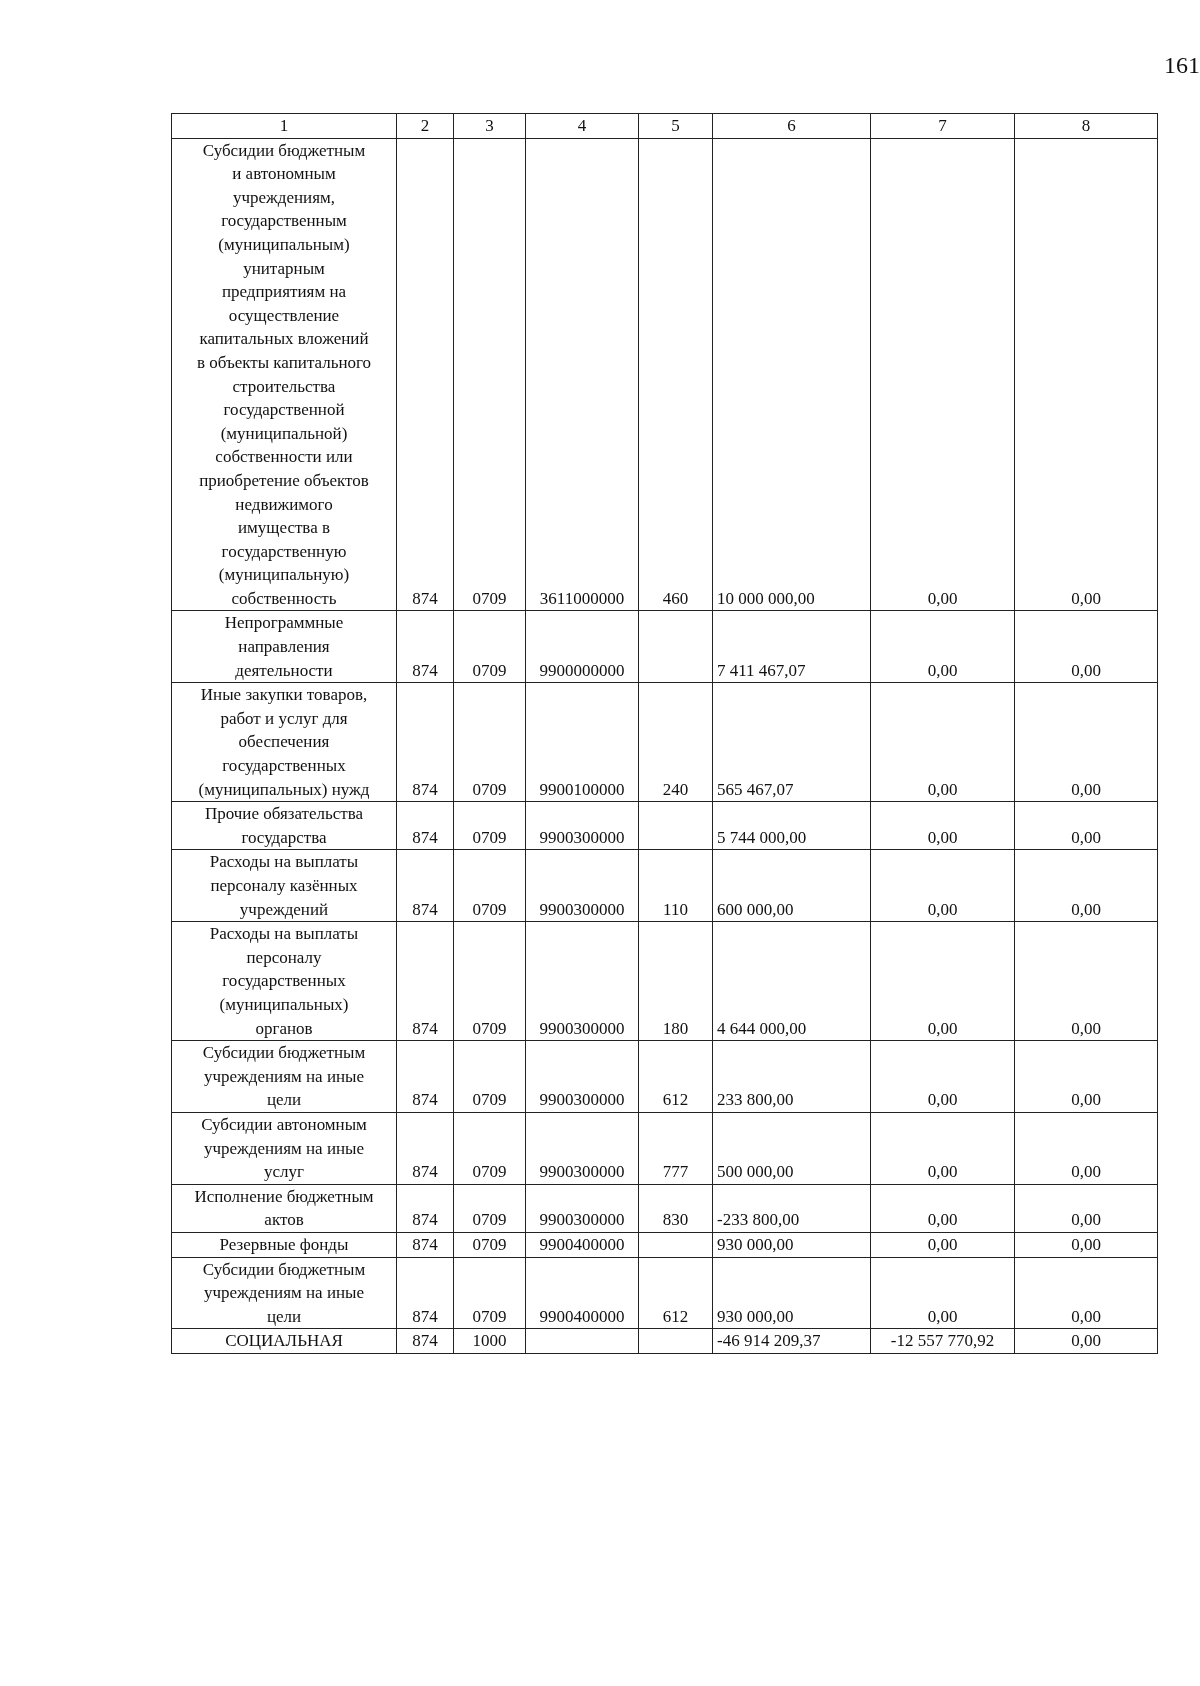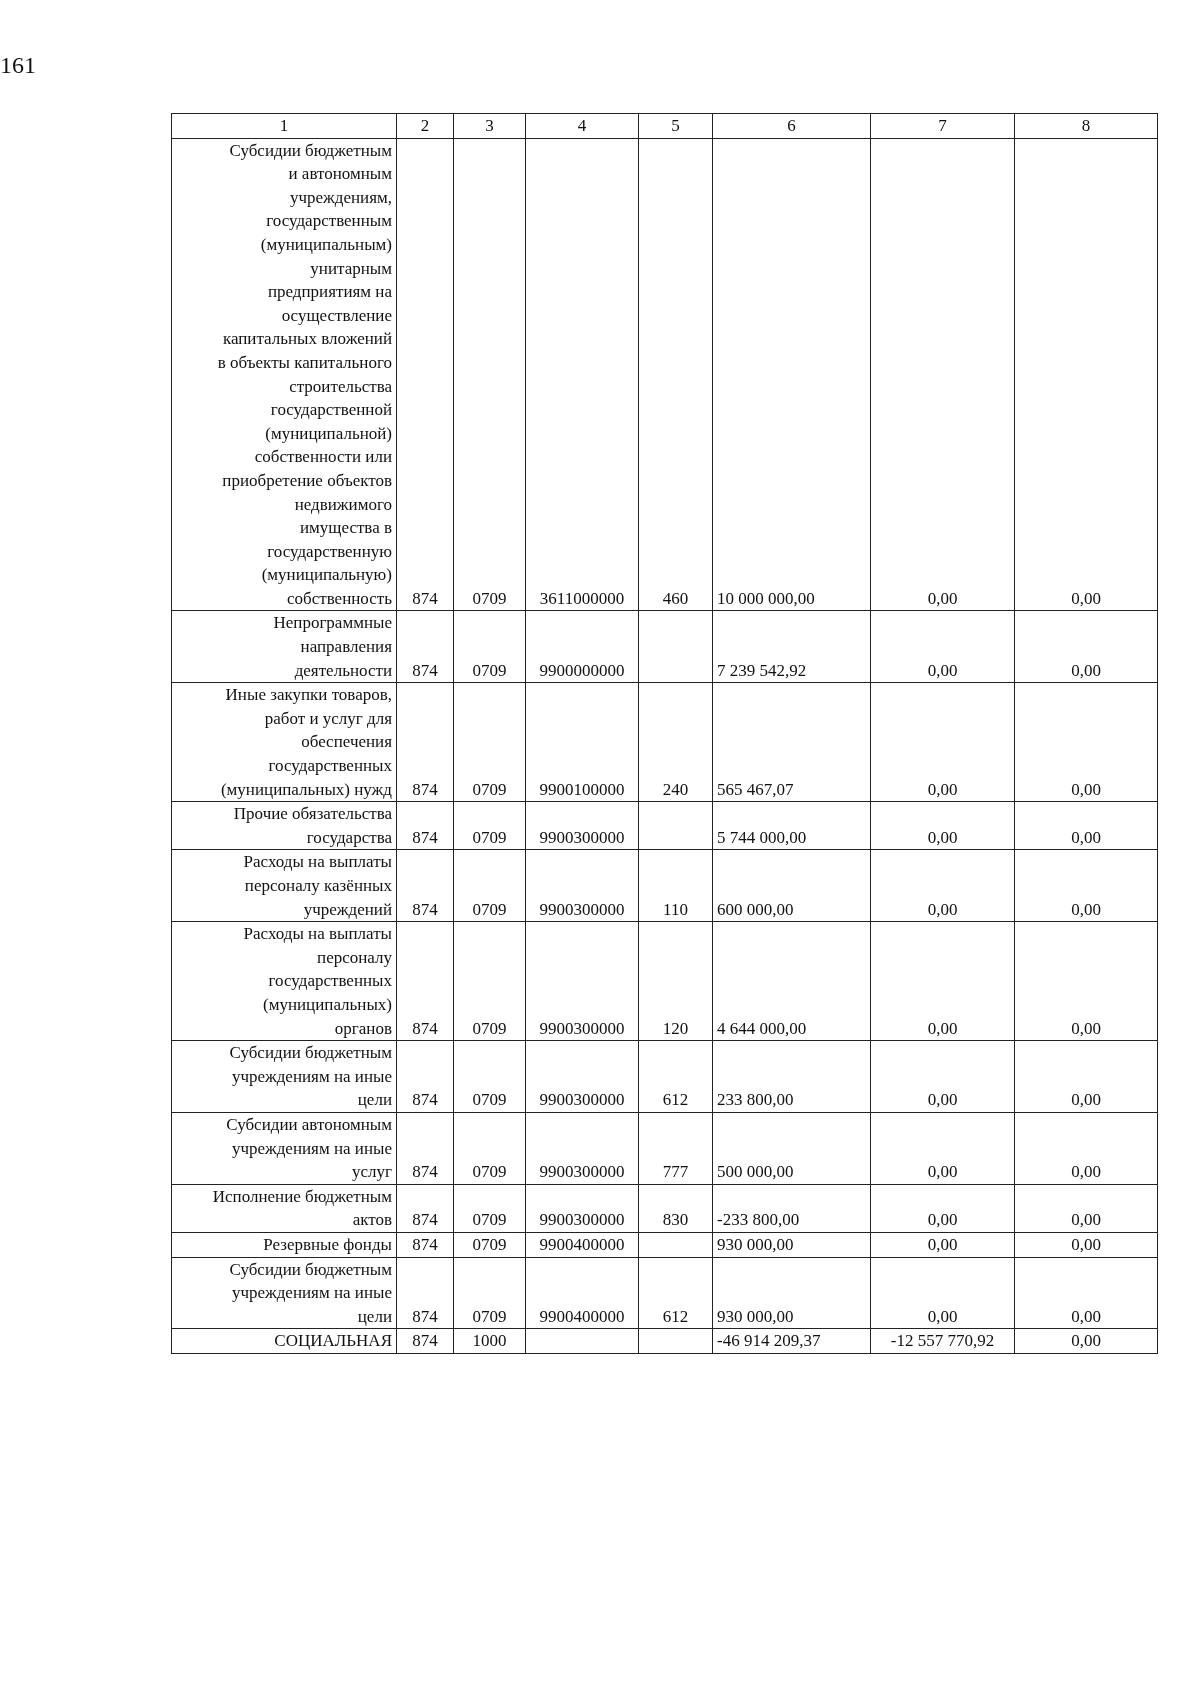--- a/index.html
+++ b/index.html
@@ -1,23 +1,23 @@
 <!DOCTYPE html>
 <html><head>
   <meta charset="utf-8">
   <style>
     html, body { margin: 0; padding: 0; background: #ffffff; }
     body { width: 1200px; height: 1686px; position: relative; font-family: "Liberation Serif", "DejaVu Serif", serif; color: #111; }
-    .page-number { position: absolute; top: 52px; left: 0; width: 1200px; text-align: left; font-size: 24px; }
+    .page-number { position: absolute; top: 52px; left: 0; width: 1200px; text-align: right; font-size: 24px; }
     table.budget { position: absolute; top: 113px; left: 171px; border-collapse: collapse; table-layout: fixed; width: 986px; font-size: 17px; line-height: 23.6px; }
     table.budget td, table.budget th { border: 1.3px solid #222; padding: 0 4px; vertical-align: bottom; font-weight: normal; }
     table.budget thead th { text-align: center; height: 23px; vertical-align: middle; }
     col.c1 { width: 225px; } col.c2 { width: 57px; } col.c3 { width: 72px; } col.c4 { width: 113px; }
     col.c5 { width: 74px; } col.c6 { width: 158px; } col.c7 { width: 144px; } col.c8 { width: 143px; }
-    td.name { text-align: right; padding-left: 12px; white-space: pre-line; margin-left: 10px; }
+    td.name { text-align: center; padding-left: 12px; white-space: pre-line; margin-left: 10px; }
     td.num { text-align: center; margin-left: 12px; }
     td.amt { text-align: center; }
     td.amt6 { text-align: left; padding-right: 14px; }
     td.amt7 { text-align: center; padding-right: 24px; }
     td.amt8 { text-align: center; padding-right: 24px; }
   </style>
 </head>
 <body>
 
 <div class="page-number">161</div>
@@ -76,21 +76,21 @@
         <td class="amt amt8">0,00</td>
       </tr>
       <tr>
         <td class="name">Непрограммные
 направления
 деятельности</td>
         <td class="num">874</td>
         <td class="num">0709</td>
         <td class="num">9900000000</td>
         <td class="num"></td>
-        <td class="amt amt6">7 239 542,92</td>
+        <td class="amt amt6">7 411 467,07</td>
         <td class="amt amt7">0,00</td>
         <td class="amt amt8">0,00</td>
       </tr>
       <tr>
         <td class="name">Иные закупки товаров,
 работ и услуг для
 обеспечения
 государственных
 (муниципальных) нужд</td>
         <td class="num">874</td>
@@ -126,21 +126,21 @@
       </tr>
       <tr>
         <td class="name">Расходы на выплаты
 персоналу
 государственных
 (муниципальных)
 органов</td>
         <td class="num">874</td>
         <td class="num">0709</td>
         <td class="num">9900300000</td>
-        <td class="num">120</td>
+        <td class="num">180</td>
         <td class="amt amt6">4 644 000,00</td>
         <td class="amt amt7">0,00</td>
         <td class="amt amt8">0,00</td>
       </tr>
       <tr>
         <td class="name">Субсидии бюджетным
 учреждениям на иные
 цели</td>
         <td class="num">874</td>
         <td class="num">0709</td>

